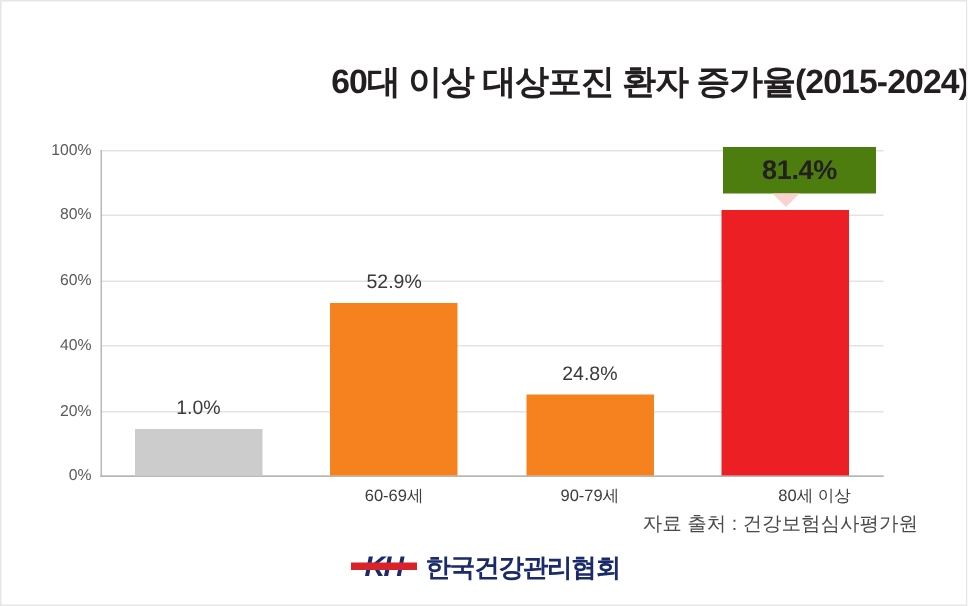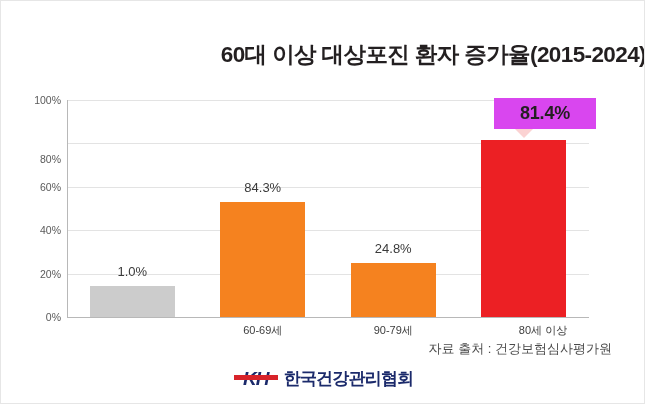--- a/index.html
+++ b/index.html
@@ -212,44 +212,44 @@
 
 <div id="page">
 
   <div id="chart-title">60대 이상 대상포진 환자 증가율(2015-2024)</div>
 
   <div id="y-axis-labels">
       <div class="y-tick" style="top: 217px;">0%</div>
       <div class="y-tick" style="top: 173.6px;">20%</div>
       <div class="y-tick" style="top: 130.2px;">40%</div>
       <div class="y-tick" style="top: 86.8px;">60%</div>
-      <div class="y-tick" style="top: 43.4px; margin-top: 16px;">80%</div>
+      <div class="y-tick" style="top: 43.4px;">80%</div>
       <div class="y-tick" style="top: 0px;">100%</div>
     </div>
 
   <div id="plot-area">
       <div class="gridline" style="top: 217px; background: rgb(184, 184, 184);"></div>
       <div class="gridline" style="top: 173.6px;"></div>
       <div class="gridline" style="top: 130.2px;"></div>
       <div class="gridline" style="top: 86.8px;"></div>
       <div class="gridline" style="top: 43.4px;"></div>
       <div class="gridline" style="top: 0px;"></div>
     </div>
   <div id="axis-line-y"></div>
   <div id="axis-line-x"></div>
 
   <div id="bars-layer">
       <div class="bar" style="left: 22.75px; width: 85px; height: 31.465px; background: rgb(204, 204, 204);"></div>
       <div class="value-label" style="left: 65.25px; top: 163.535px;">1.0%</div>
       <div class="bar" style="left: 153.25px; width: 85px; height: 114.793px; background: rgb(245, 130, 31);"></div>
-      <div class="value-label" style="left: 195.75px; top: 80.207px;">84.3%</div>
+      <div class="value-label" style="left: 195.75px; top: 80.207px;">52.9%</div>
       <div class="bar" style="left: 283.75px; width: 85px; height: 53.816px; background: rgb(245, 130, 31);"></div>
       <div class="value-label" style="left: 326.25px; top: 141.184px;">24.8%</div>
       <div class="bar" style="left: 414.25px; width: 85px; height: 176.638px; background: rgb(236, 32, 36);"></div>
-      <div id="callout-814" style="left: 478px; top: -1.638px; background: #d946ef;">81.4%</div>
+      <div id="callout-814" style="left: 466px; top: -1.638px; background: #4d7c0f;">81.4%</div>
       <div id="callout-tail" style="left: 456.75px; top: 29.362px; border-top-color: rgb(251, 210, 210);"></div>
     </div>
 
   <div id="x-axis-labels">
       <div class="x-tick" style="left: 195.75px;">60-69세</div>
       <div class="x-tick" style="left: 326.25px;">90-79세</div>
       <div class="x-tick" style="left: 476px;">80세 이상</div>
     </div>
 
   <div id="source-note">자료 출처 : 건강보험심사평가원</div>

